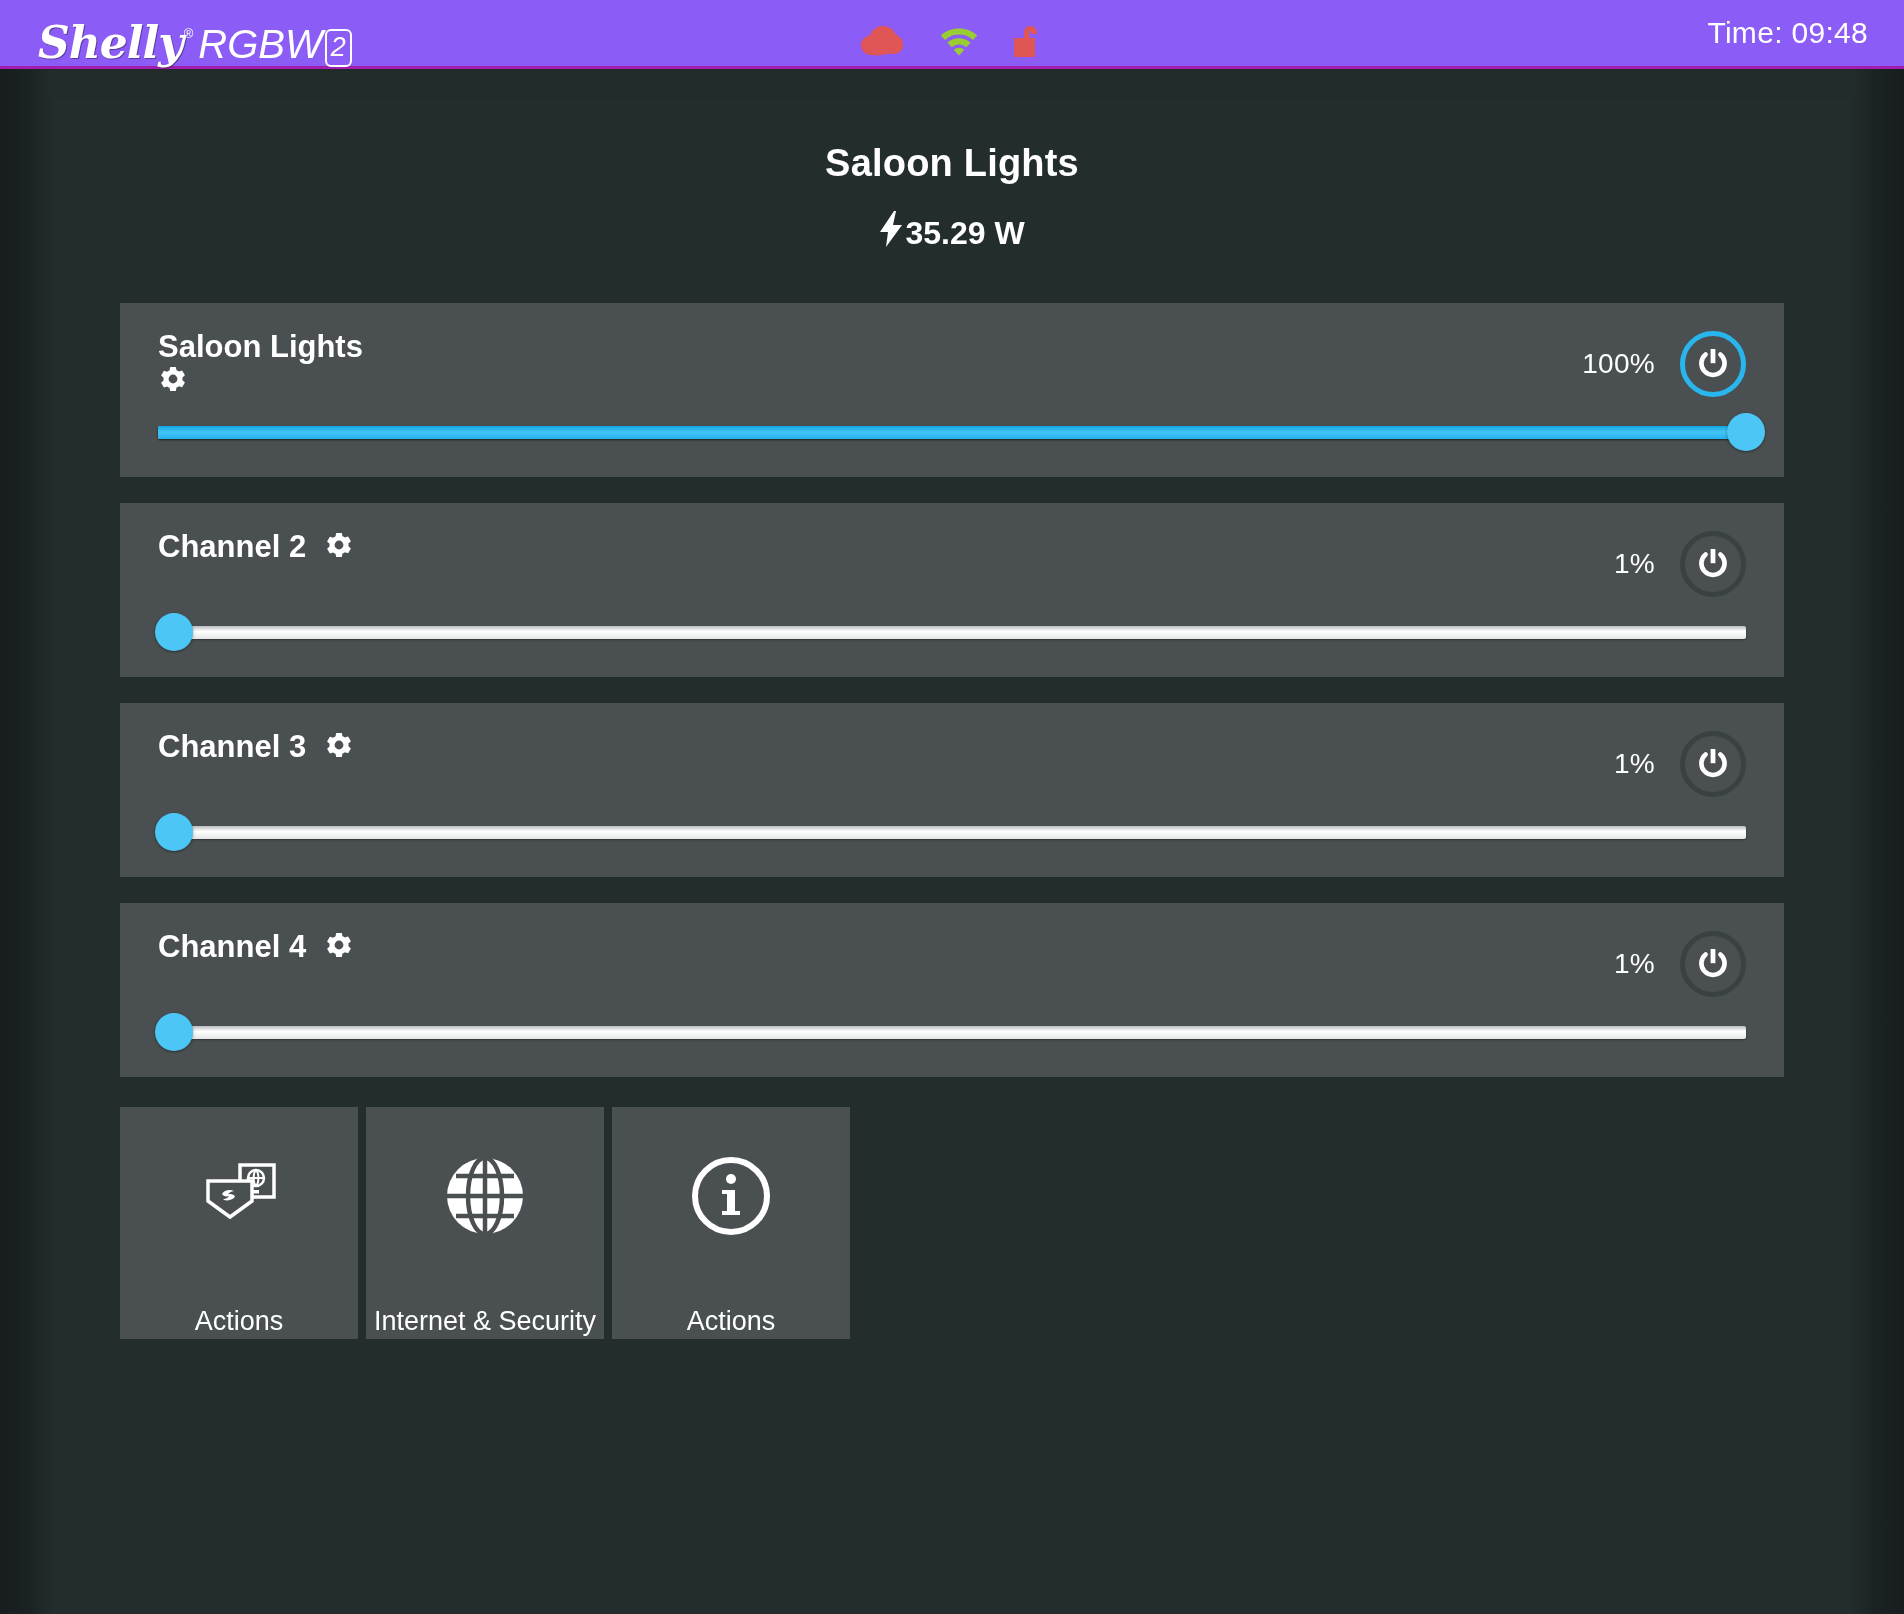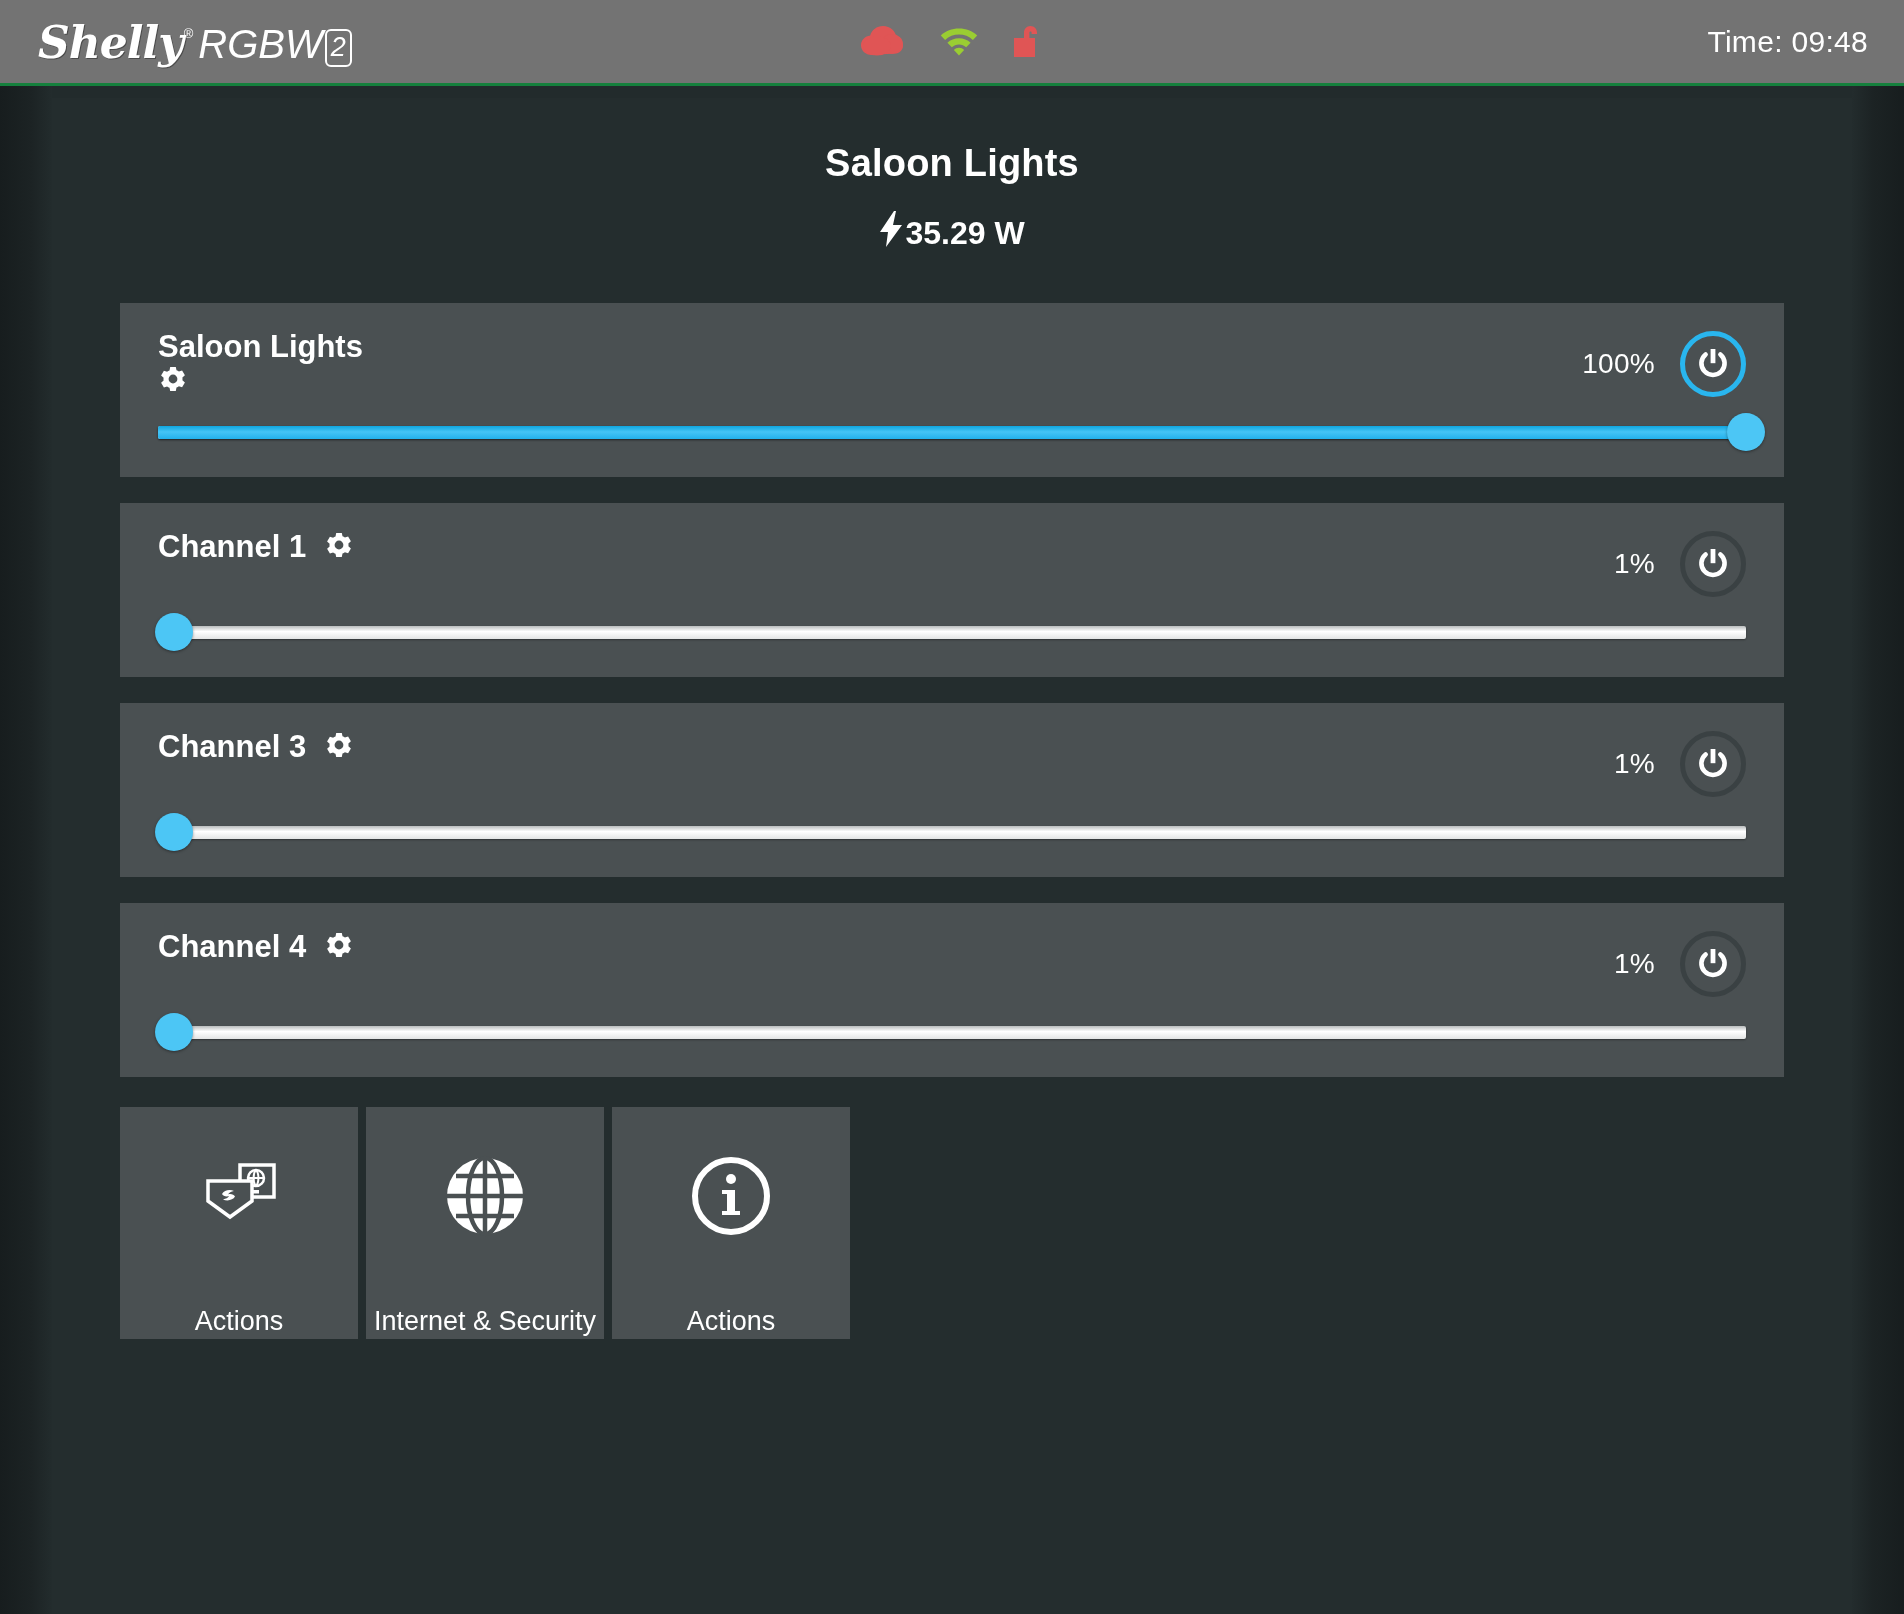--- a/index.html
+++ b/index.html
@@ -25,26 +25,26 @@
     height: 1614px;
     pointer-events: none;
     z-index: 5;
   }
   .edge-left  { left: 0;  background: linear-gradient(to right, #171d1e 0%, #1c2324 60%, #232c2d 100%); }
   .edge-right { right: 0; background: linear-gradient(to left,  #171d1e 0%, #1c2324 60%, #232c2d 100%); }
 
   
   .header {
     position: relative;
-    height: 86px;
-    background: #737373;
+    height: 69px;
+    background: #8b5cf6;
     display: flex;
     align-items: center;
     z-index: 10;
-    border-bottom: 3px solid #15803d;
+    border-bottom: 3px solid #a21caf;
   }
 
   .logo {
     position: absolute;
     left: 38px;
     top: 17px;
     display: flex;
     align-items: baseline;
     user-select: none;
   }
@@ -356,21 +356,21 @@
           </div>
           <div class="slider">
             <div class="slider-track"></div>
             <div class="slider-fill" style="width:100%"></div>
             <div class="slider-thumb" style="left:100%"></div>
           </div>
         </div>
         <div class="channel-card">
           <div class="ch-row">
             <div class="ch-name-wrap">
-              <span class="ch-name">Channel 1</span>
+              <span class="ch-name">Channel 2</span>
               <button class="gear-btn">
                 <span><svg width="30" height="30" viewBox="0 0 30 30">
                     <path fill="#fff" d="M12.2 1h5.6l.7 3.3c.9.3 1.7.7 2.4 1.3l3.2-1.1 2.8 4.8-2.5 2.2c.1.5.1.9.1 1.4s0 .9-.1 1.4l2.5 2.2-2.8 4.8-3.2-1.1c-.7.6-1.5 1-2.4 1.3L17.8 25h-5.6l-.7-3.3c-.9-.3-1.7-.7-2.4-1.3l-3.2 1.1-2.8-4.8 2.5-2.2c-.1-.5-.1-.9-.1-1.4s0-.9.1-1.4L3.1 9.5l2.8-4.8 3.2 1.1c.7-.6 1.5-1 2.4-1.3z"></path>
                     <circle cx="15" cy="13" r="4.4" fill="#4a5052"></circle>
                   </svg></span>
               </button>
             </div>
             <div class="ch-right">
               <span class="ch-pct">1%</span>
               <button class="power-btn">

